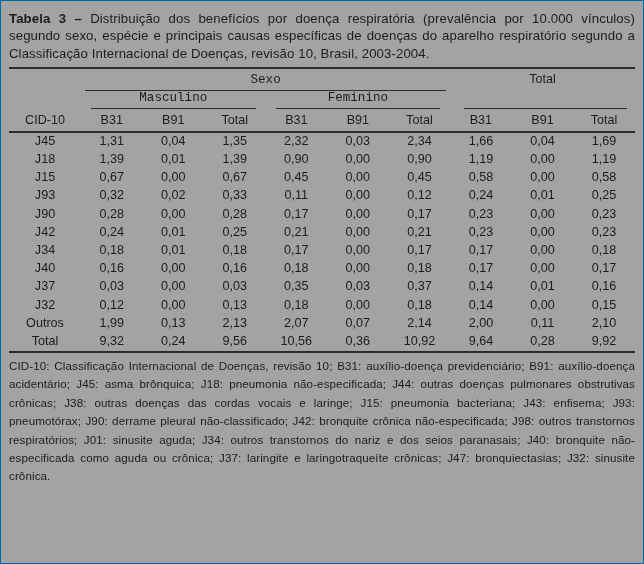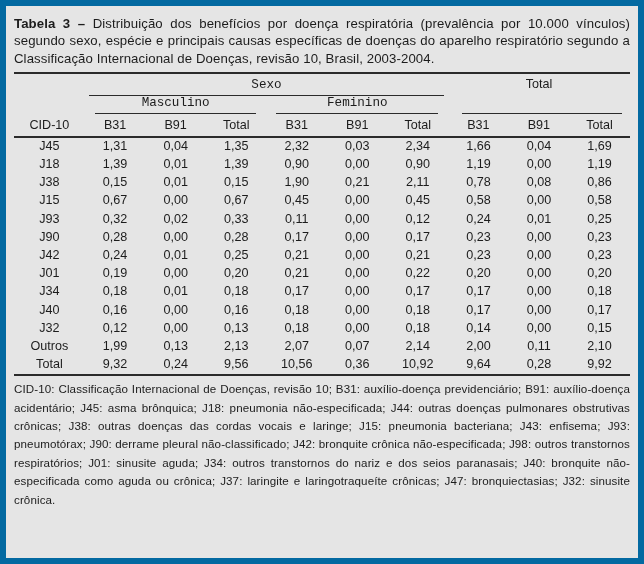--- a/index.html
+++ b/index.html
@@ -6,23 +6,23 @@
   body {
     width: 644px; height: 564px;
     font-family: "Liberation Sans", "DejaVu Sans", sans-serif;
     color: #1c1c1c;
     -webkit-font-smoothing: antialiased;
   }
   .page {
     box-sizing: border-box;
     width: 644px; height: 564px;
     padding: 9px 8px 0 8px;
-    border: 6px solid #0369a1;
+    border: 1px solid #0369a1;
     overflow: hidden;
-    background: #e5e5e5;
+    background: #a3a3a3;
   }
   .caption {
     margin: 0 0 5px 0;
     font-size: 13.2px;
     line-height: 17.4px;
     text-align: justify;
     letter-spacing: 0.1px;
   }
   .caption b { font-weight: bold; }
 
@@ -143,32 +143,20 @@
           <td>0,01</td>
           <td>1,39</td>
           <td>0,90</td>
           <td>0,00</td>
           <td>0,90</td>
           <td>1,19</td>
           <td>0,00</td>
           <td>1,19</td>
         </tr>
         <tr>
-          <td>J38</td>
-          <td>0,15</td>
-          <td>0,01</td>
-          <td>0,15</td>
-          <td>1,90</td>
-          <td>0,21</td>
-          <td>2,11</td>
-          <td>0,78</td>
-          <td>0,08</td>
-          <td>0,86</td>
-        </tr>
-        <tr>
           <td>J15</td>
           <td>0,67</td>
           <td>0,00</td>
           <td>0,67</td>
           <td>0,45</td>
           <td>0,00</td>
           <td>0,45</td>
           <td>0,58</td>
           <td>0,00</td>
           <td>0,58</td>
@@ -203,32 +191,20 @@
           <td>0,01</td>
           <td>0,25</td>
           <td>0,21</td>
           <td>0,00</td>
           <td>0,21</td>
           <td>0,23</td>
           <td>0,00</td>
           <td>0,23</td>
         </tr>
         <tr>
-          <td>J01</td>
-          <td>0,19</td>
-          <td>0,00</td>
-          <td>0,20</td>
-          <td>0,21</td>
-          <td>0,00</td>
-          <td>0,22</td>
-          <td>0,20</td>
-          <td>0,00</td>
-          <td>0,20</td>
-        </tr>
-        <tr>
           <td>J34</td>
           <td>0,18</td>
           <td>0,01</td>
           <td>0,18</td>
           <td>0,17</td>
           <td>0,00</td>
           <td>0,17</td>
           <td>0,17</td>
           <td>0,00</td>
           <td>0,18</td>
@@ -237,20 +213,32 @@
           <td>J40</td>
           <td>0,16</td>
           <td>0,00</td>
           <td>0,16</td>
           <td>0,18</td>
           <td>0,00</td>
           <td>0,18</td>
           <td>0,17</td>
           <td>0,00</td>
           <td>0,17</td>
+        </tr>
+        <tr>
+          <td>J37</td>
+          <td>0,03</td>
+          <td>0,00</td>
+          <td>0,03</td>
+          <td>0,35</td>
+          <td>0,03</td>
+          <td>0,37</td>
+          <td>0,14</td>
+          <td>0,01</td>
+          <td>0,16</td>
         </tr>
         <tr>
           <td>J32</td>
           <td>0,12</td>
           <td>0,00</td>
           <td>0,13</td>
           <td>0,18</td>
           <td>0,00</td>
           <td>0,18</td>
           <td>0,14</td>

